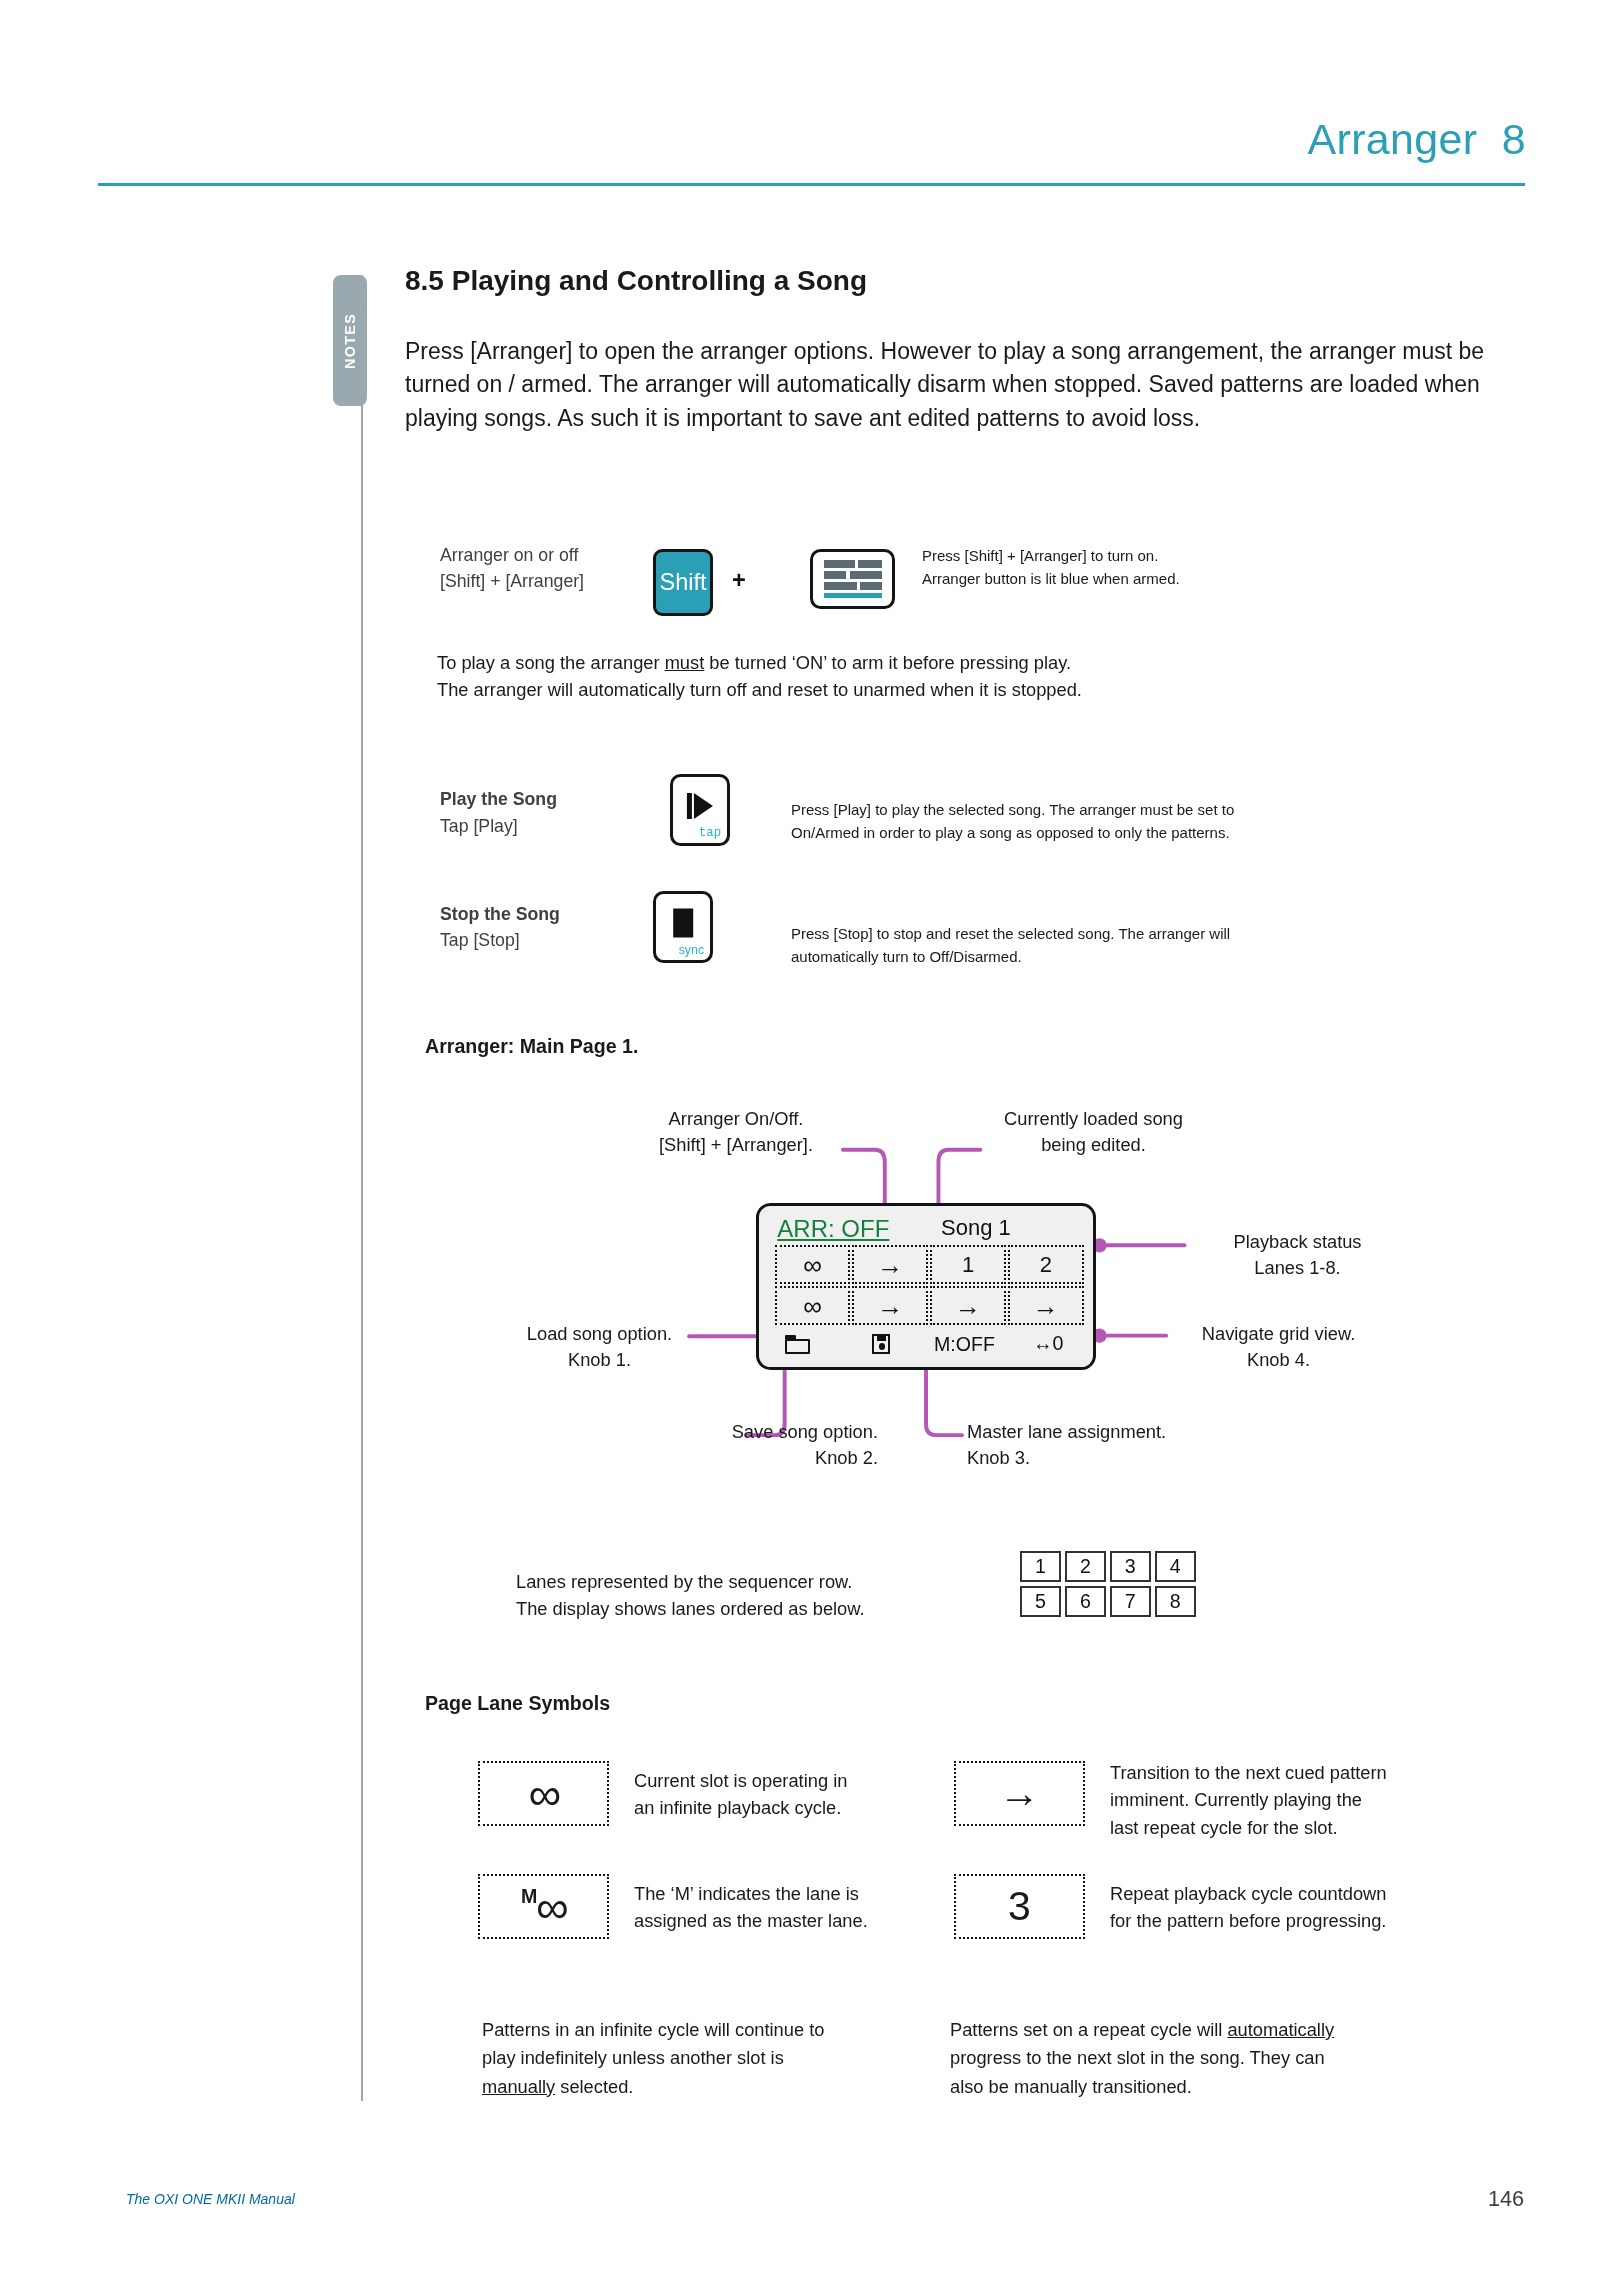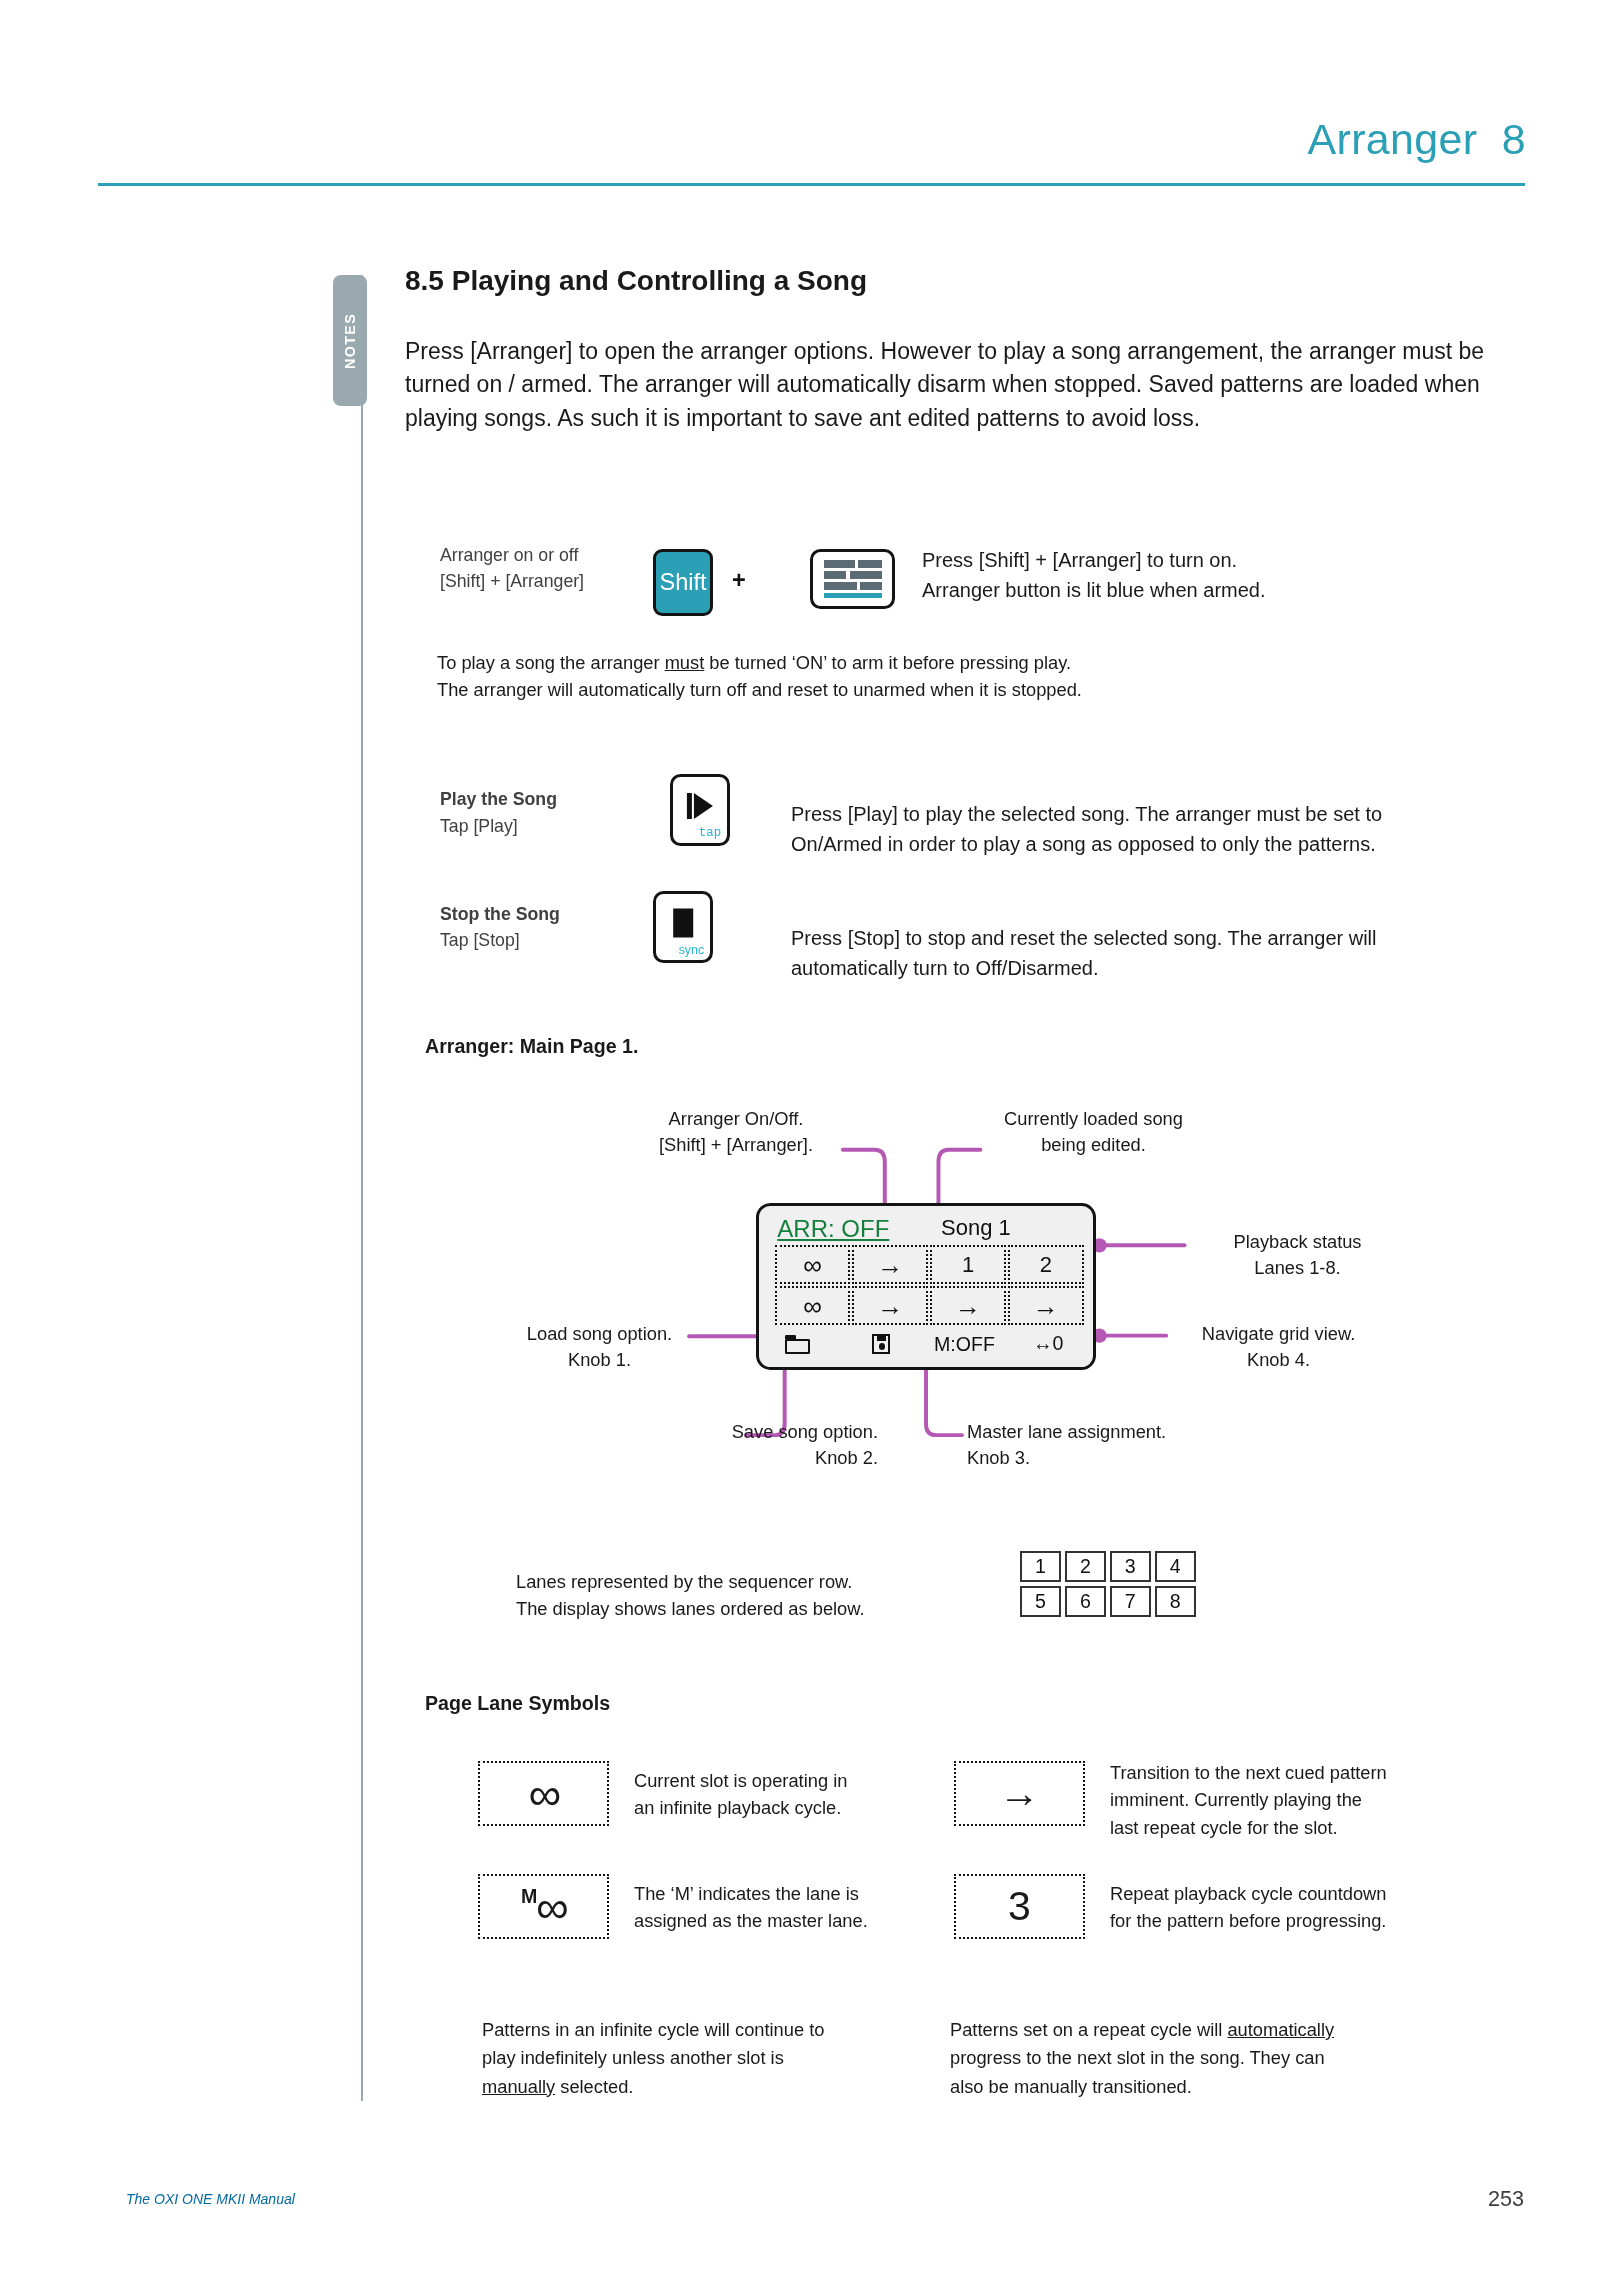--- a/index.html
+++ b/index.html
@@ -46,21 +46,21 @@
     position:absolute; left:405px; top:335px; width:1087px;
     font-size:23px; line-height:1.45; color:#1a1a1a;
   }
 
   
   .key-label {
     position:absolute; font-size:17.7px; line-height:1.45; color:#404040;
   }
   .key-label.bold { font-weight:bold; }
   .key-desc {
-    position:absolute; font-size:20px; line-height:1.5; color:#1a1a1a;
+    position:absolute; font-size:15px; line-height:1.5; color:#1a1a1a;
   }
   .shift-key {
     position:absolute; width:60px; height:67px;
     background:#2a9fb5; border:3.9px solid #141414; border-radius:9.2px;
     box-sizing:border-box; display:flex; align-items:center; justify-content:center;
   }
   .shift-key span { color:#fff; font-size:23.6px; }
 
   .arr-icon-key {
     position:absolute; width:85px; height:60px;
@@ -439,14 +439,14 @@
   <div><u class="u">manually</u><span> selected.</span></div>
 </div>
 
 <div class="bottom-para" style="left:950px; top:2016px; width:406px;">
   <div><span>Patterns set on a repeat cycle will </span><u class="u">automatically</u></div>
   <div>progress to the next slot in the song. They can</div>
   <div>also be manually transitioned.</div>
 </div>
 
 <div id="footer-left">The OXI ONE MKII Manual</div>
-<div id="footer-right">253</div>
+<div id="footer-right">146</div>
 
 
 </body></html>

